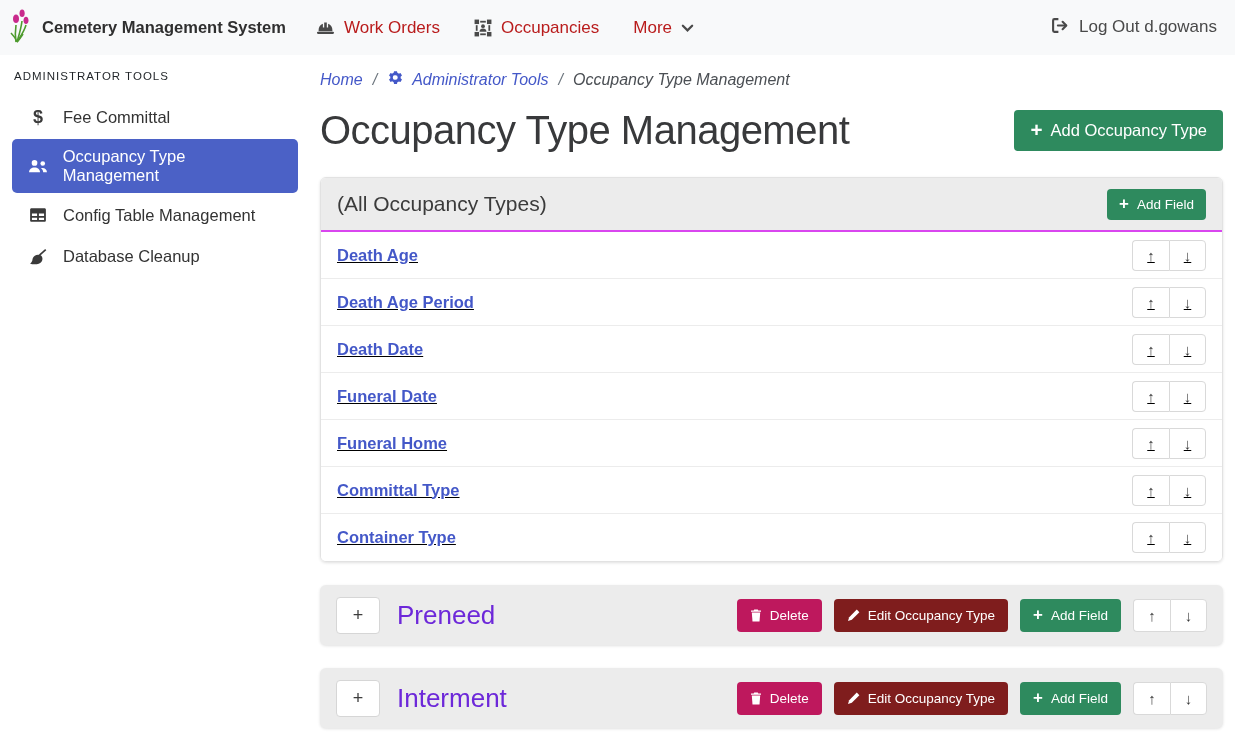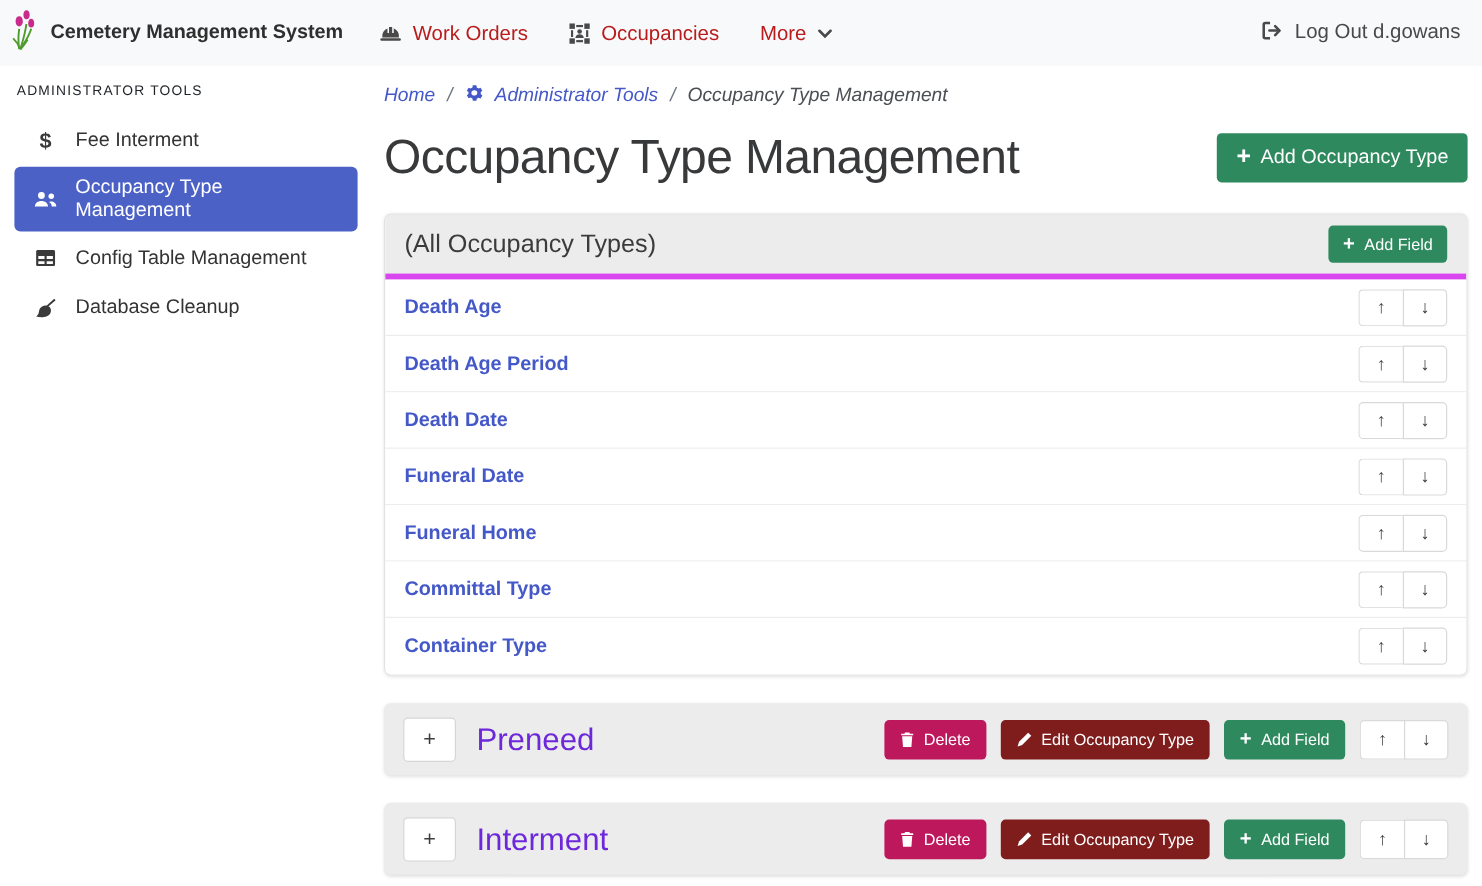--- a/index.html
+++ b/index.html
@@ -45,24 +45,24 @@
   .btn-teal { background:#7f1d1d; }
   .btn-danger { background:#be185d; }
   .btn-lg { font-size:16.5px; padding:9px 16px; height:41px; }
   .btn-sm { font-size:13.5px; padding:6px 12px; height:31px; }
   .btn-md { font-size:13.5px; padding:7px 13px; height:33px; }
   .plus-glyph { font-size:1.25em; font-weight:700; line-height:1; }
 
   
   .card { border:1px solid #e2e2e2; border-radius:6px; box-shadow:0 1px 3px rgba(0,0,0,.12); overflow:hidden; }
   .card-header { background:#ececec; padding:12px 16px; height:54px; display:flex;
-                 align-items:center; justify-content:space-between; border-bottom:5px solid #d946ef; }
+                 align-items:center; justify-content:space-between; border-bottom:2px solid #d946ef; }
   .card-title { font-size:21px; color:#3b3b3b; }
   .field-row { display:flex; align-items:center; justify-content:space-between;
-               padding:8px 16px; height:47px; border-bottom:1px solid #ececec; background:#fff; }
+               padding:8px 16px; height:47px; border-bottom:1px solid #ececec; background:#fff;text-decoration:underline; }
   .field-row:last-child { border-bottom:none; }
   .field-link { font-size:16.5px; font-weight:700; color:#4458c8; text-decoration:none; cursor:pointer; }
   .arrow-group { display:inline-flex; }
   .arrow-btn { width:37px; height:31px; background:#fff; border:1px solid #d9d9d9;
                color:#3d3d3d; font-size:15px; display:flex; align-items:center; justify-content:center;
                cursor:pointer; }
   .arrow-btn.up { border-radius:4px 0 0 4px; border-right-width:0; }
   .arrow-btn.down { border-radius:0 4px 4px 0; }
 
   
@@ -149,21 +149,21 @@
     </div>
   </header>
 
   <div class="layout">
 
     <aside class="sidebar">
       <div class="sidebar-heading">ADMINISTRATOR TOOLS</div>
 
       <div class="side-item">
         <span class="s-icon" style="font-size:18px;">$</span>
-        <span>Fee Interment</span>
+        <span>Fee Committal</span>
       </div>
 
       <div class="side-item active">
         <span class="s-icon">
           <svg width="20" height="15" viewBox="0 0 19 14" fill="#fff">
             <circle cx="6.2" cy="3.6" r="2.7"></circle>
             <path d="M1 12.4c0-2.8 2.3-4.5 5.2-4.5s5.2 1.7 5.2 4.5z"></path>
             <circle cx="14" cy="4.2" r="2.2"></circle>
             <path d="M12.4 12.4H18c0-2.4-1.8-4-4.2-4-.5 0-1 .1-1.5.3 1.3 1 2.1 2.2 2.1 3.7z"></path>
           </svg>

